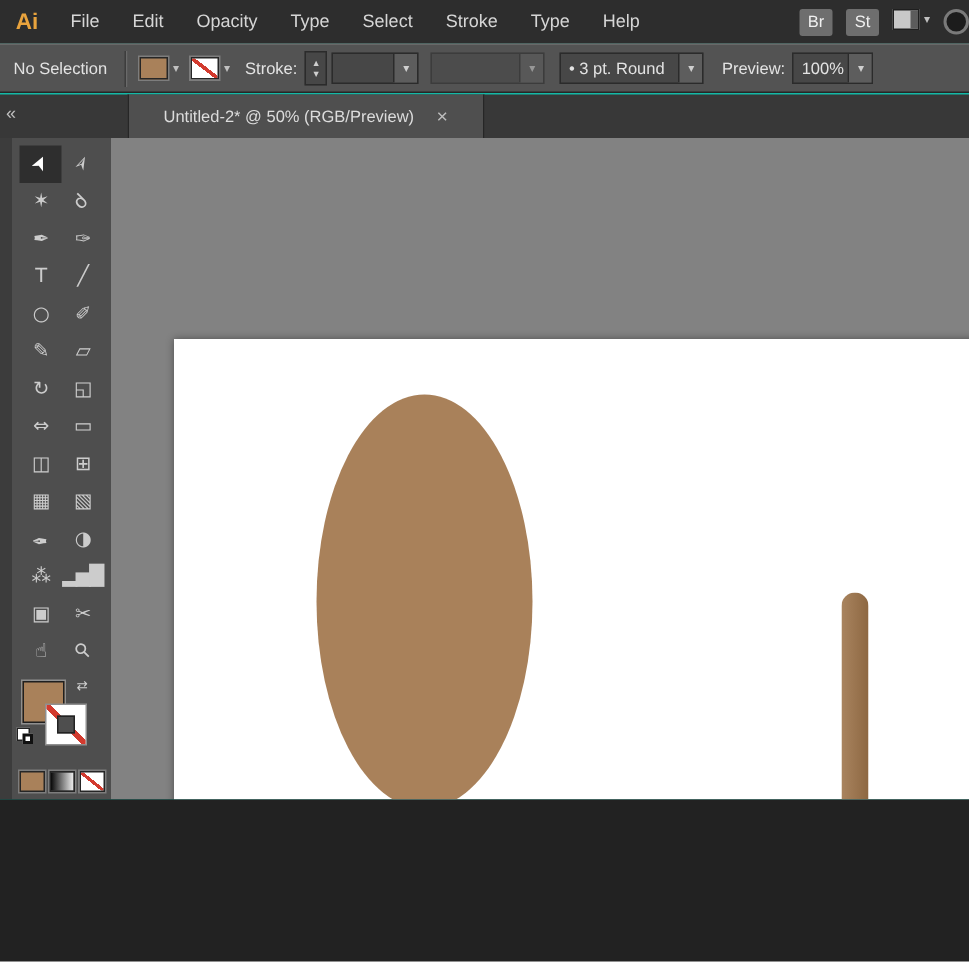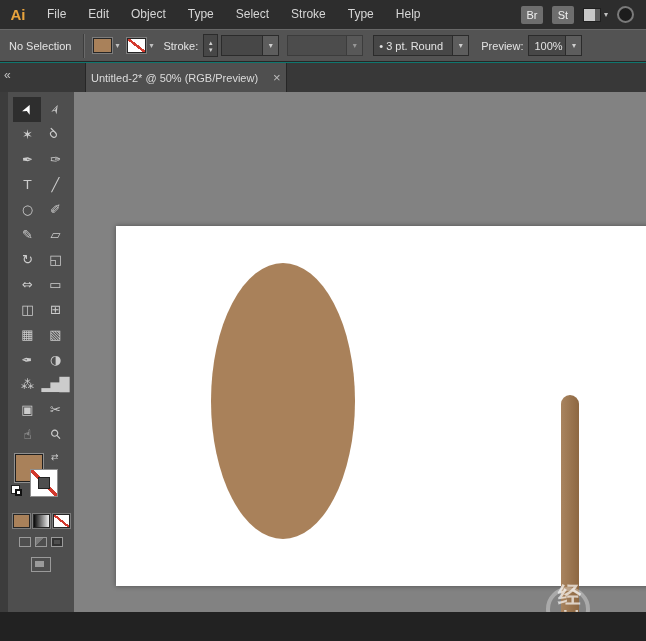--- a/index.html
+++ b/index.html
@@ -1,22 +1,22 @@
 <!DOCTYPE html>
 <html><head>
 <meta charset="utf-8">
 <style>
   html,body{margin:0;padding:0;background:#222;}
-  .app{position:relative;width:646px;height:612px;background:#0f766e;font-family:"Liberation Sans",sans-serif;overflow:hidden;-webkit-user-select:none;}
+  .app{position:relative;width:646px;height:533px;background:#14b8a6;font-family:"Liberation Sans",sans-serif;overflow:hidden;-webkit-user-select:none;}
 
   
   .menubar{position:absolute;top:0;left:0;right:0;height:29px;background:#2d2d2d;display:flex;align-items:center;color:#d6d6d6;font-size:12px;}
   .logo{width:36px;height:29px;display:flex;align-items:center;justify-content:center;font-weight:bold;font-size:15px;color:#e8a33d;}
   .menu-item{padding:0 11px;height:29px;line-height:29px;cursor:default;white-space:nowrap;}
-  .menu-right{margin-left:auto;display:flex;align-items:center;gap:9px;padding-right:12px;}
+  .menu-right{margin-left:auto;display:flex;align-items:flex-start;gap:9px;padding-right:0;}
   .mini-app{width:22px;height:18px;background:#6e6e6e;color:#f0f0f0;font-size:11px;display:flex;align-items:center;justify-content:center;border-radius:2px;}
   .ws-wrap{display:flex;align-items:center;gap:3px;}
   .ws-rect{width:16px;height:12px;background:#c8c8c8;position:relative;border:1px solid #1f1f1f;}
   .ws-rect::after{content:"";position:absolute;right:0;top:0;width:5px;height:100%;background:#5c5c5c;}
   .dd{font-size:8px;color:#c0c0c0;}
   .sync-icon{width:13px;height:13px;border-radius:50%;background:#1c1c1c;border:2px solid #7a7a7a;}
 
   
   .controlbar{position:absolute;top:29px;left:0;right:0;height:33px;background:#535353;border-top:1px solid #686868;border-bottom:1px solid #262626;display:flex;align-items:center;font-size:11px;color:#e3e3e3;box-sizing:border-box;}
   .sel-status{padding:0 12px 0 9px;white-space:nowrap;}
@@ -30,21 +30,21 @@
   .combo .val{flex:1;padding:0 5px;white-space:nowrap;overflow:hidden;}
   .combo-arrow{width:15px;height:100%;background:#5d5d5d;border-left:1px solid #2b2b2b;display:flex;align-items:center;justify-content:center;font-size:8px;color:#cfcfcf;}
   .w-stroke{width:58px;margin-right:8px;}
   .w-var{width:76px;margin-right:10px;opacity:.55;}
   .w-brush{width:96px;margin-right:10px;}
   .w-opacity{width:54px;}
 
   
   .tabrow{position:absolute;top:63px;left:0;right:0;height:29px;background:#383838;}
   .collapse{position:absolute;left:4px;top:5px;color:#c2c2c2;font-size:12px;line-height:14px;}
-  .tab{position:absolute;left:85px;top:0;height:29px;background:#4f4f4f;border-left:1px solid #262626;border-right:1px solid #262626;display:flex;align-items:center;padding:0 5px;color:#dcdcdc;font-size:11px;gap:15px;box-sizing:border-box;}
+  .tab{position:absolute;left:85px;top:0;height:29px;background:#4f4f4f;border-left:1px solid #262626;border-right:1px solid #262626;display:flex;align-items:center;padding:0 23px;color:#dcdcdc;font-size:11px;gap:15px;box-sizing:border-box;}
   .tab-close{color:#bdbdbd;font-size:13px;line-height:13px;}
 
   
   .workrow{position:absolute;top:92px;left:0;right:0;bottom:0;display:flex;}
   .dock-strip{width:8px;background:#3c3c3c;}
   .toolbar{width:66px;background:#4e4e4e;padding-top:5px;box-sizing:border-box;}
   .tools-grid{display:grid;grid-template-columns:28px 28px;justify-content:center;}
   .tool{height:25px;display:flex;align-items:center;justify-content:center;color:#cccccc;font-size:13px;font-family:"DejaVu Sans",sans-serif;letter-spacing:-1px;cursor:default;}
   .tool.active{background:#2e2e2e;color:#ffffff;}
 
@@ -84,21 +84,21 @@
 </head>
 <body>
 
 <div class="app">
 
   <div class="menubar">
     <div class="logo">Ai</div>
     <div style="display:flex;">
         <span class="menu-item">File</span>
         <span class="menu-item">Edit</span>
-        <span class="menu-item">Object</span>
+        <span class="menu-item">Opacity</span>
         <span class="menu-item">Type</span>
         <span class="menu-item">Select</span>
         <span class="menu-item">Stroke</span>
         <span class="menu-item">Type</span>
         <span class="menu-item">Help</span>
       </div>
     <div class="menu-right">
       <div class="mini-app">Br</div>
       <div class="mini-app">St</div>
       <div class="ws-wrap">

